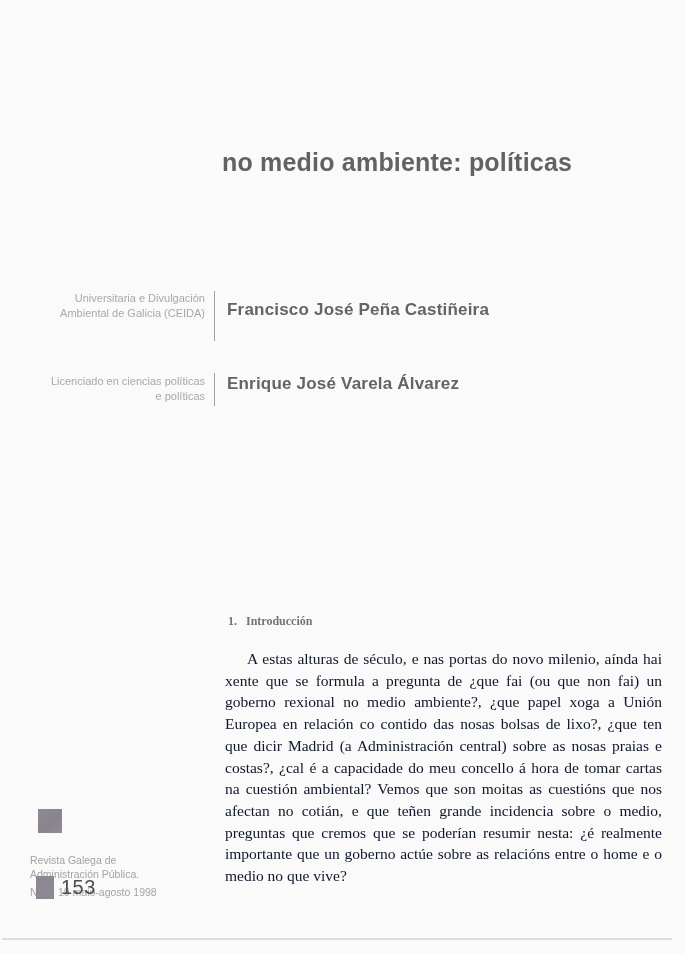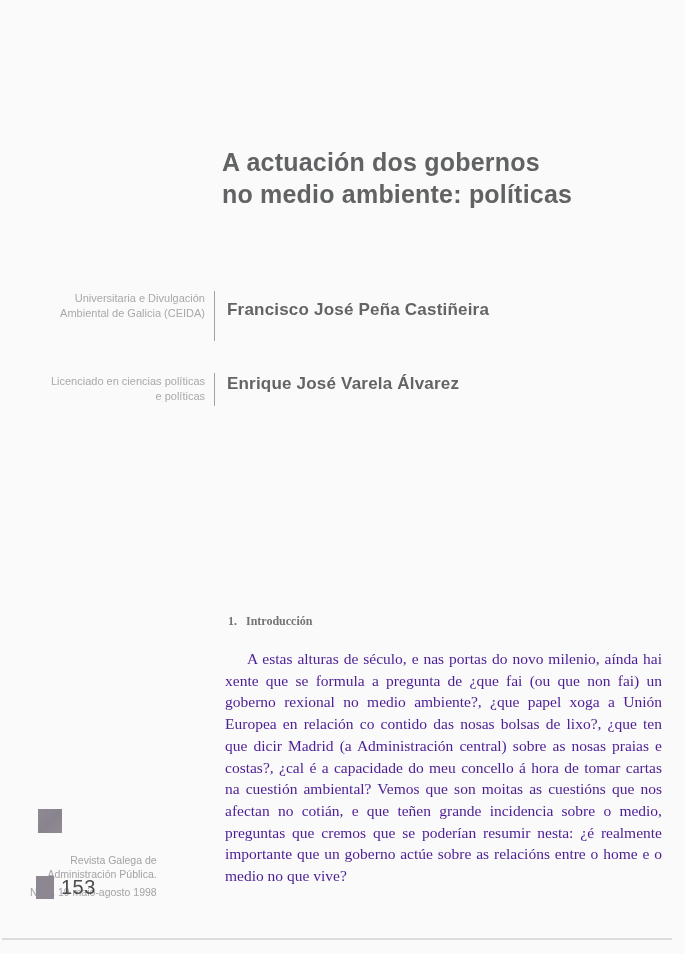--- a/index.html
+++ b/index.html
@@ -75,21 +75,21 @@
 
   
   .body-paragraph {
     position: absolute;
     left: 225px;
     top: 648px;
     width: 437px;
     font-family: "Liberation Serif", serif;
     font-size: 15.5px;
     line-height: 21.7px;
-    color: #4c1d95;
+    color: #0f172a;
     text-align: justify;
     text-indent: 22px;
   }
 
   
   .ornament-square {
     position: absolute;
     left: 38px;
     top: 809px;
     width: 24px;
@@ -98,21 +98,20 @@
   }
 
   
   .journal-info {
     position: absolute;
     left: 30px;
     top: 853px;
     color: #a5a2a5;
     font-size: 10.5px;
     line-height: 14px;
-    text-align: right;
   }
   .journal-issue {
     margin-top: 4px;
   }
 
   
   .page-number-block {
     position: absolute;
     left: 36px;
     top: 876px;
@@ -141,21 +140,20 @@
     height: 2px;
     background: #dcdcdc;
   }
 </style>
 </head>
 <body>
 
 <div class="page">
 
   <h1 class="title" style="margin:0;">
-    <div>A actuación dos gobernos</div>
     <div>no medio ambiente: políticas</div>
   </h1>
 
   <div class="affiliation affiliation-1">
     <div>Universitaria e Divulgación</div>
     <div>Ambiental de Galicia (CEIDA)</div>
   </div>
   <div class="vdivider vdivider-1"></div>
   <div class="author-name author-name-1">Francisco José Peña Castiñeira</div>
 

